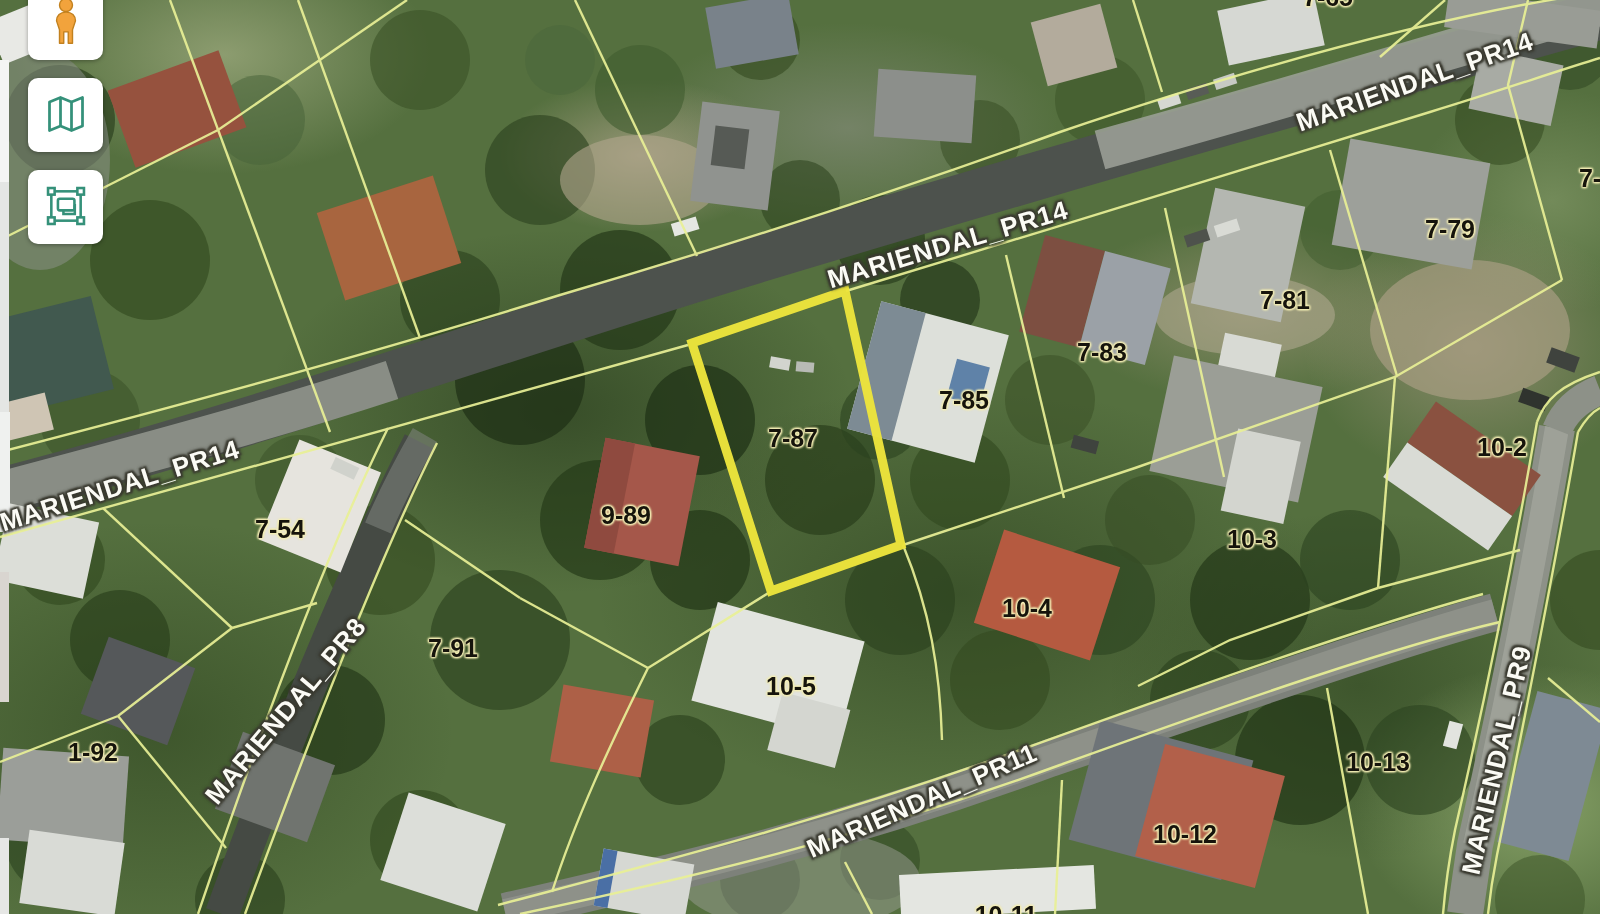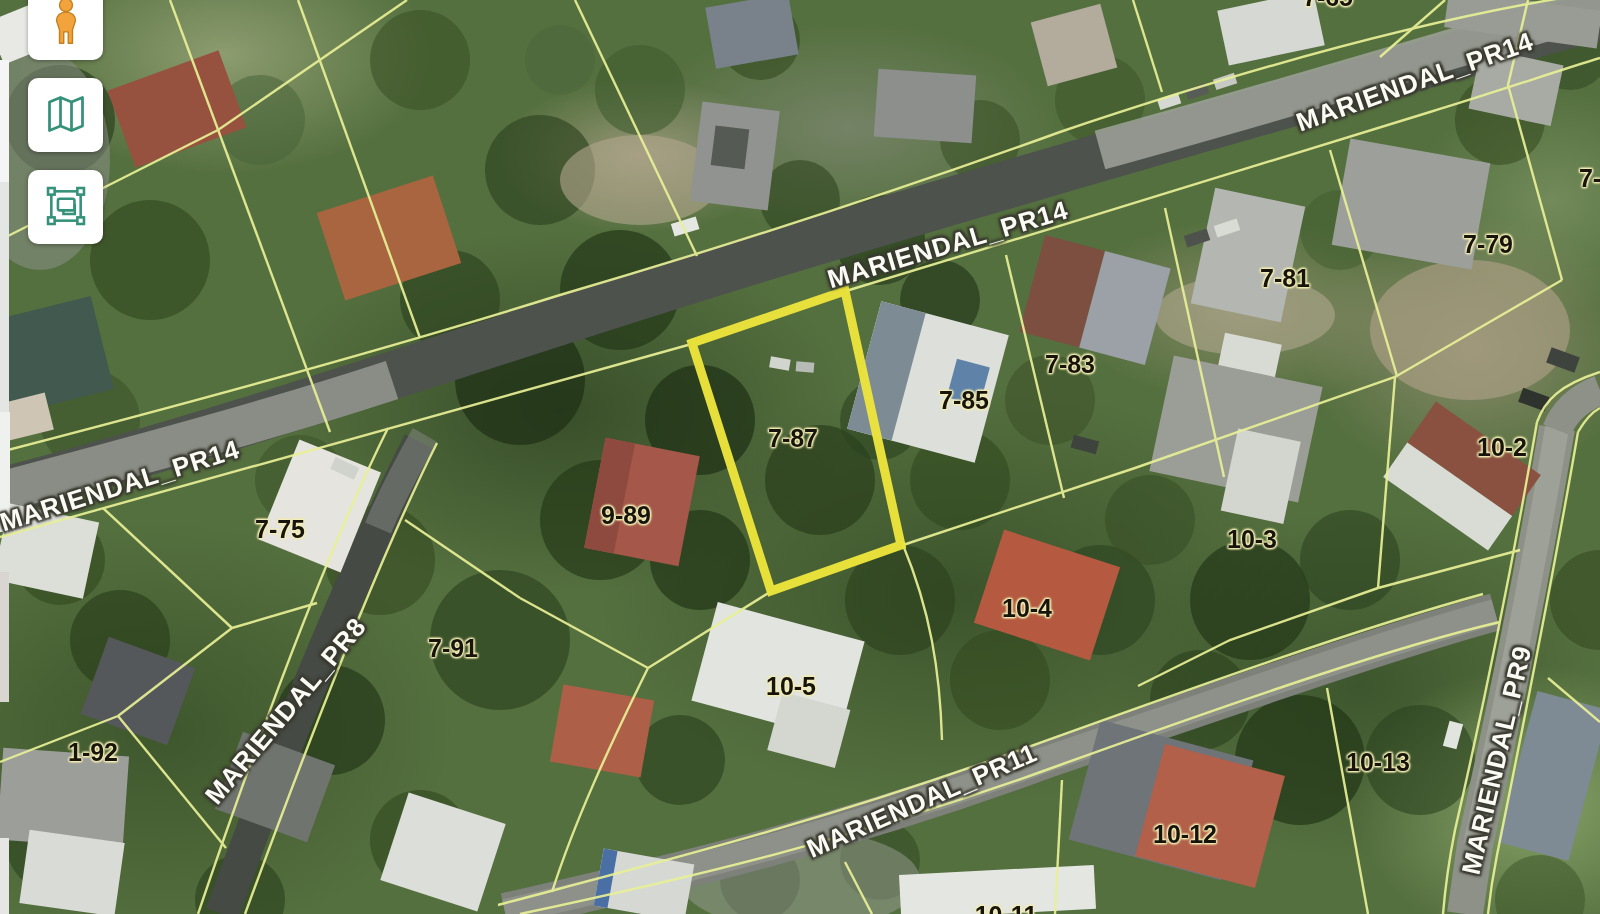--- a/index.html
+++ b/index.html
@@ -220,29 +220,29 @@
     <g>
       <rect x="0" y="60" width="9" height="122" fill="#f4f5f4"></rect>
       <rect x="0" y="182" width="9" height="230" fill="#e4e6e4"></rect>
       <rect x="0" y="412" width="10" height="120" fill="#eff1ef"></rect>
       <rect x="0" y="572" width="9" height="130" fill="#d9d5d0"></rect>
       <rect x="0" y="838" width="9" height="76" fill="#e6e7e5"></rect>
     </g>
   </svg>
 
   <div id="labels-layer">
-      <span class="parcel-label" style="left: 280px; top: 529px; transform: translate(-50%, -50%) rotate(0deg);">7-75</span>
+      <span class="parcel-label" style="left: 280px; top: 529px; transform: translate(-50%, -50%) rotate(0deg);">7-54</span>
       <span class="parcel-label" style="left: 453px; top: 648px; transform: translate(-50%, -50%) rotate(0deg);">7-91</span>
       <span class="parcel-label" style="left: 93px; top: 752px; transform: translate(-50%, -50%) rotate(0deg);">1-92</span>
       <span class="parcel-label" style="left: 626px; top: 515px; transform: translate(-50%, -50%) rotate(0deg);">9-89</span>
       <span class="parcel-label" style="left: 793px; top: 438px; transform: translate(-50%, -50%) rotate(0deg);">7-87</span>
       <span class="parcel-label" style="left: 964px; top: 400px; transform: translate(-50%, -50%) rotate(0deg); text-align: right;">7-85</span>
-      <span class="parcel-label" style="left: 1070px; top: 352px; transform: translate(-50%, -50%) rotate(0deg); margin-top: 12px;">7-83</span>
-      <span class="parcel-label" style="left: 1285px; top: 278px; transform: translate(-50%, -50%) rotate(0deg); text-align: right;">7-81</span>
-      <span class="parcel-label" style="left: 1450px; top: 244px; transform: translate(-50%, -50%) rotate(0deg); margin-left: 38px;">7-79</span>
+      <span class="parcel-label" style="left: 1102px; top: 352px; transform: translate(-50%, -50%) rotate(0deg);">7-83</span>
+      <span class="parcel-label" style="left: 1285px; top: 300px; transform: translate(-50%, -50%) rotate(0deg); text-align: right;">7-81</span>
+      <span class="parcel-label" style="left: 1450px; top: 229px; transform: translate(-50%, -50%) rotate(0deg);">7-79</span>
       <span class="parcel-label" style="left: 1328px; top: -3px; transform: translate(-50%, -50%) rotate(0deg);">7-65</span>
       <span class="parcel-label" style="left: 1590px; top: 178px; transform: translate(-50%, -50%) rotate(0deg);">7-</span>
       <span class="parcel-label" style="left: 1502px; top: 447px; transform: translate(-50%, -50%) rotate(0deg);">10-2</span>
       <span class="parcel-label" style="left: 1252px; top: 519px; transform: translate(-50%, -50%) rotate(0deg); margin-top: 20px;">10-3</span>
       <span class="parcel-label" style="left: 1027px; top: 608px; transform: translate(-50%, -50%) rotate(0deg);">10-4</span>
       <span class="parcel-label" style="left: 791px; top: 686px; transform: translate(-50%, -50%) rotate(0deg);">10-5</span>
       <span class="parcel-label" style="left: 1378px; top: 722px; transform: translate(-50%, -50%) rotate(0deg); margin-top: 40px;">10-13</span>
       <span class="parcel-label" style="left: 1185px; top: 834px; transform: translate(-50%, -50%) rotate(0deg);">10-12</span>
       <span class="parcel-label" style="left: 1006px; top: 915px; transform: translate(-50%, -50%) rotate(0deg);">10-11</span>
       <span class="road-label" style="left: 120px; top: 486px; transform: translate(-50%, -50%) rotate(-17.5deg);">MARIENDAL_PR14</span>

